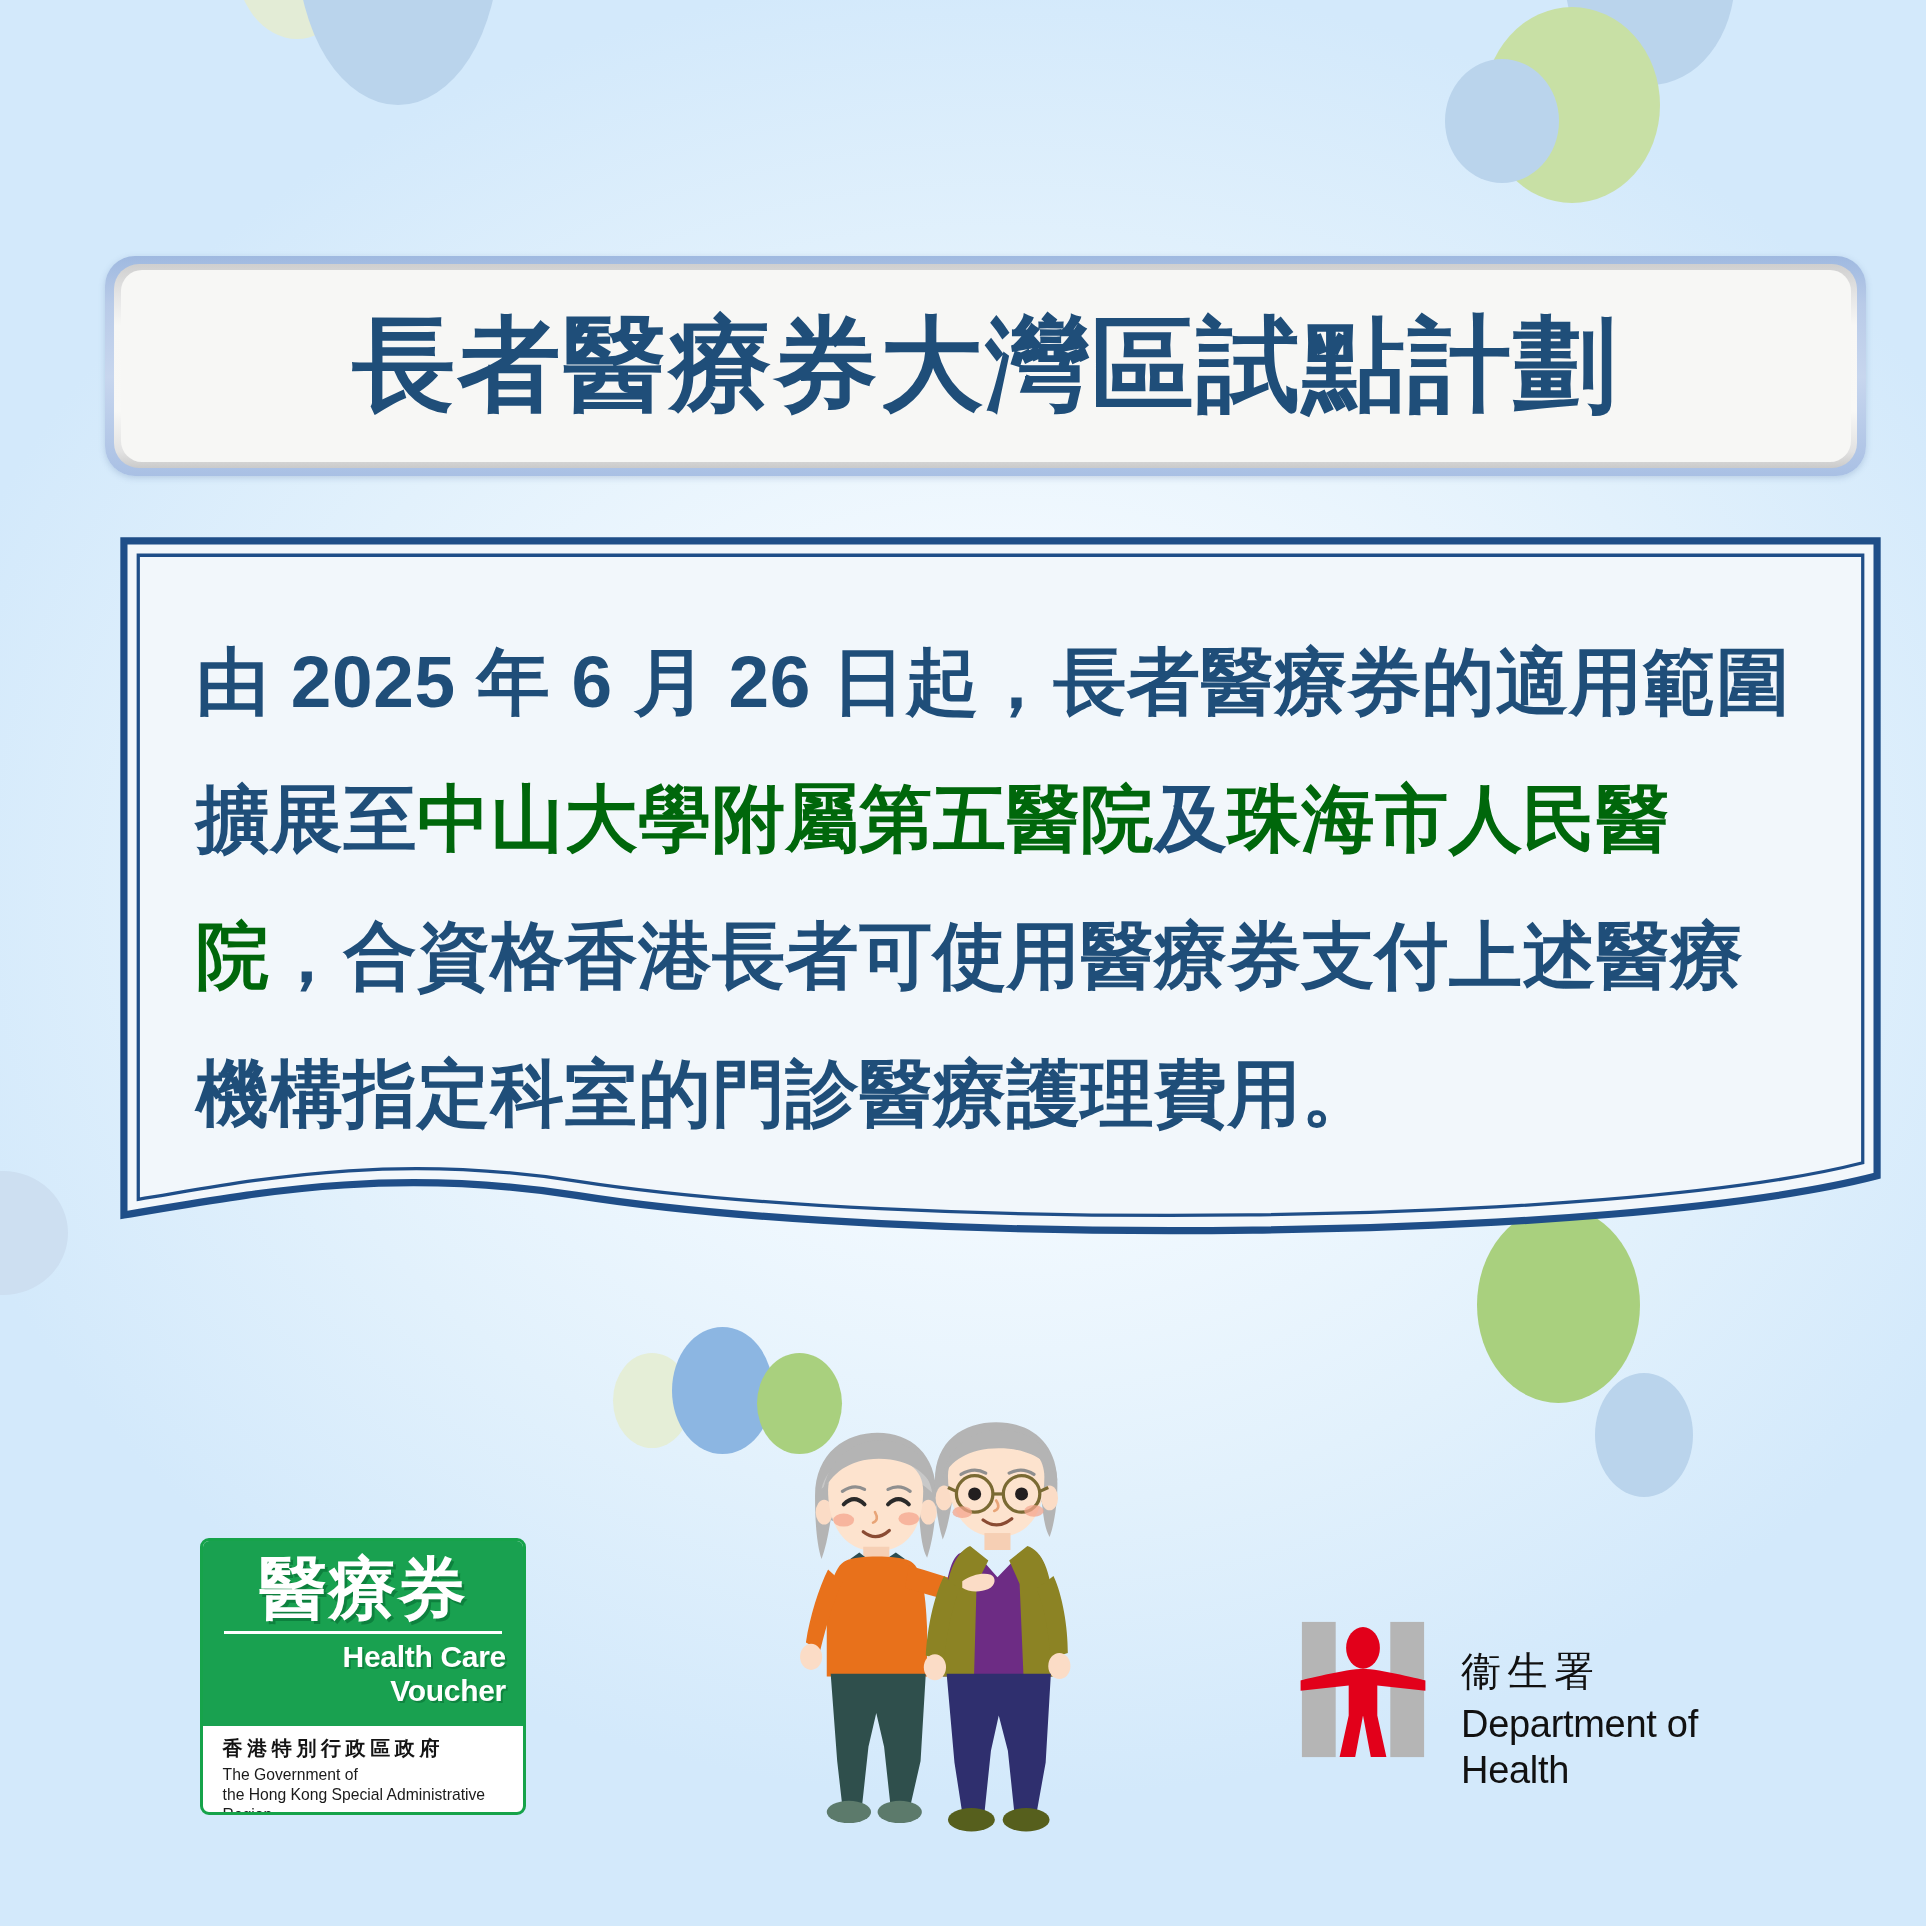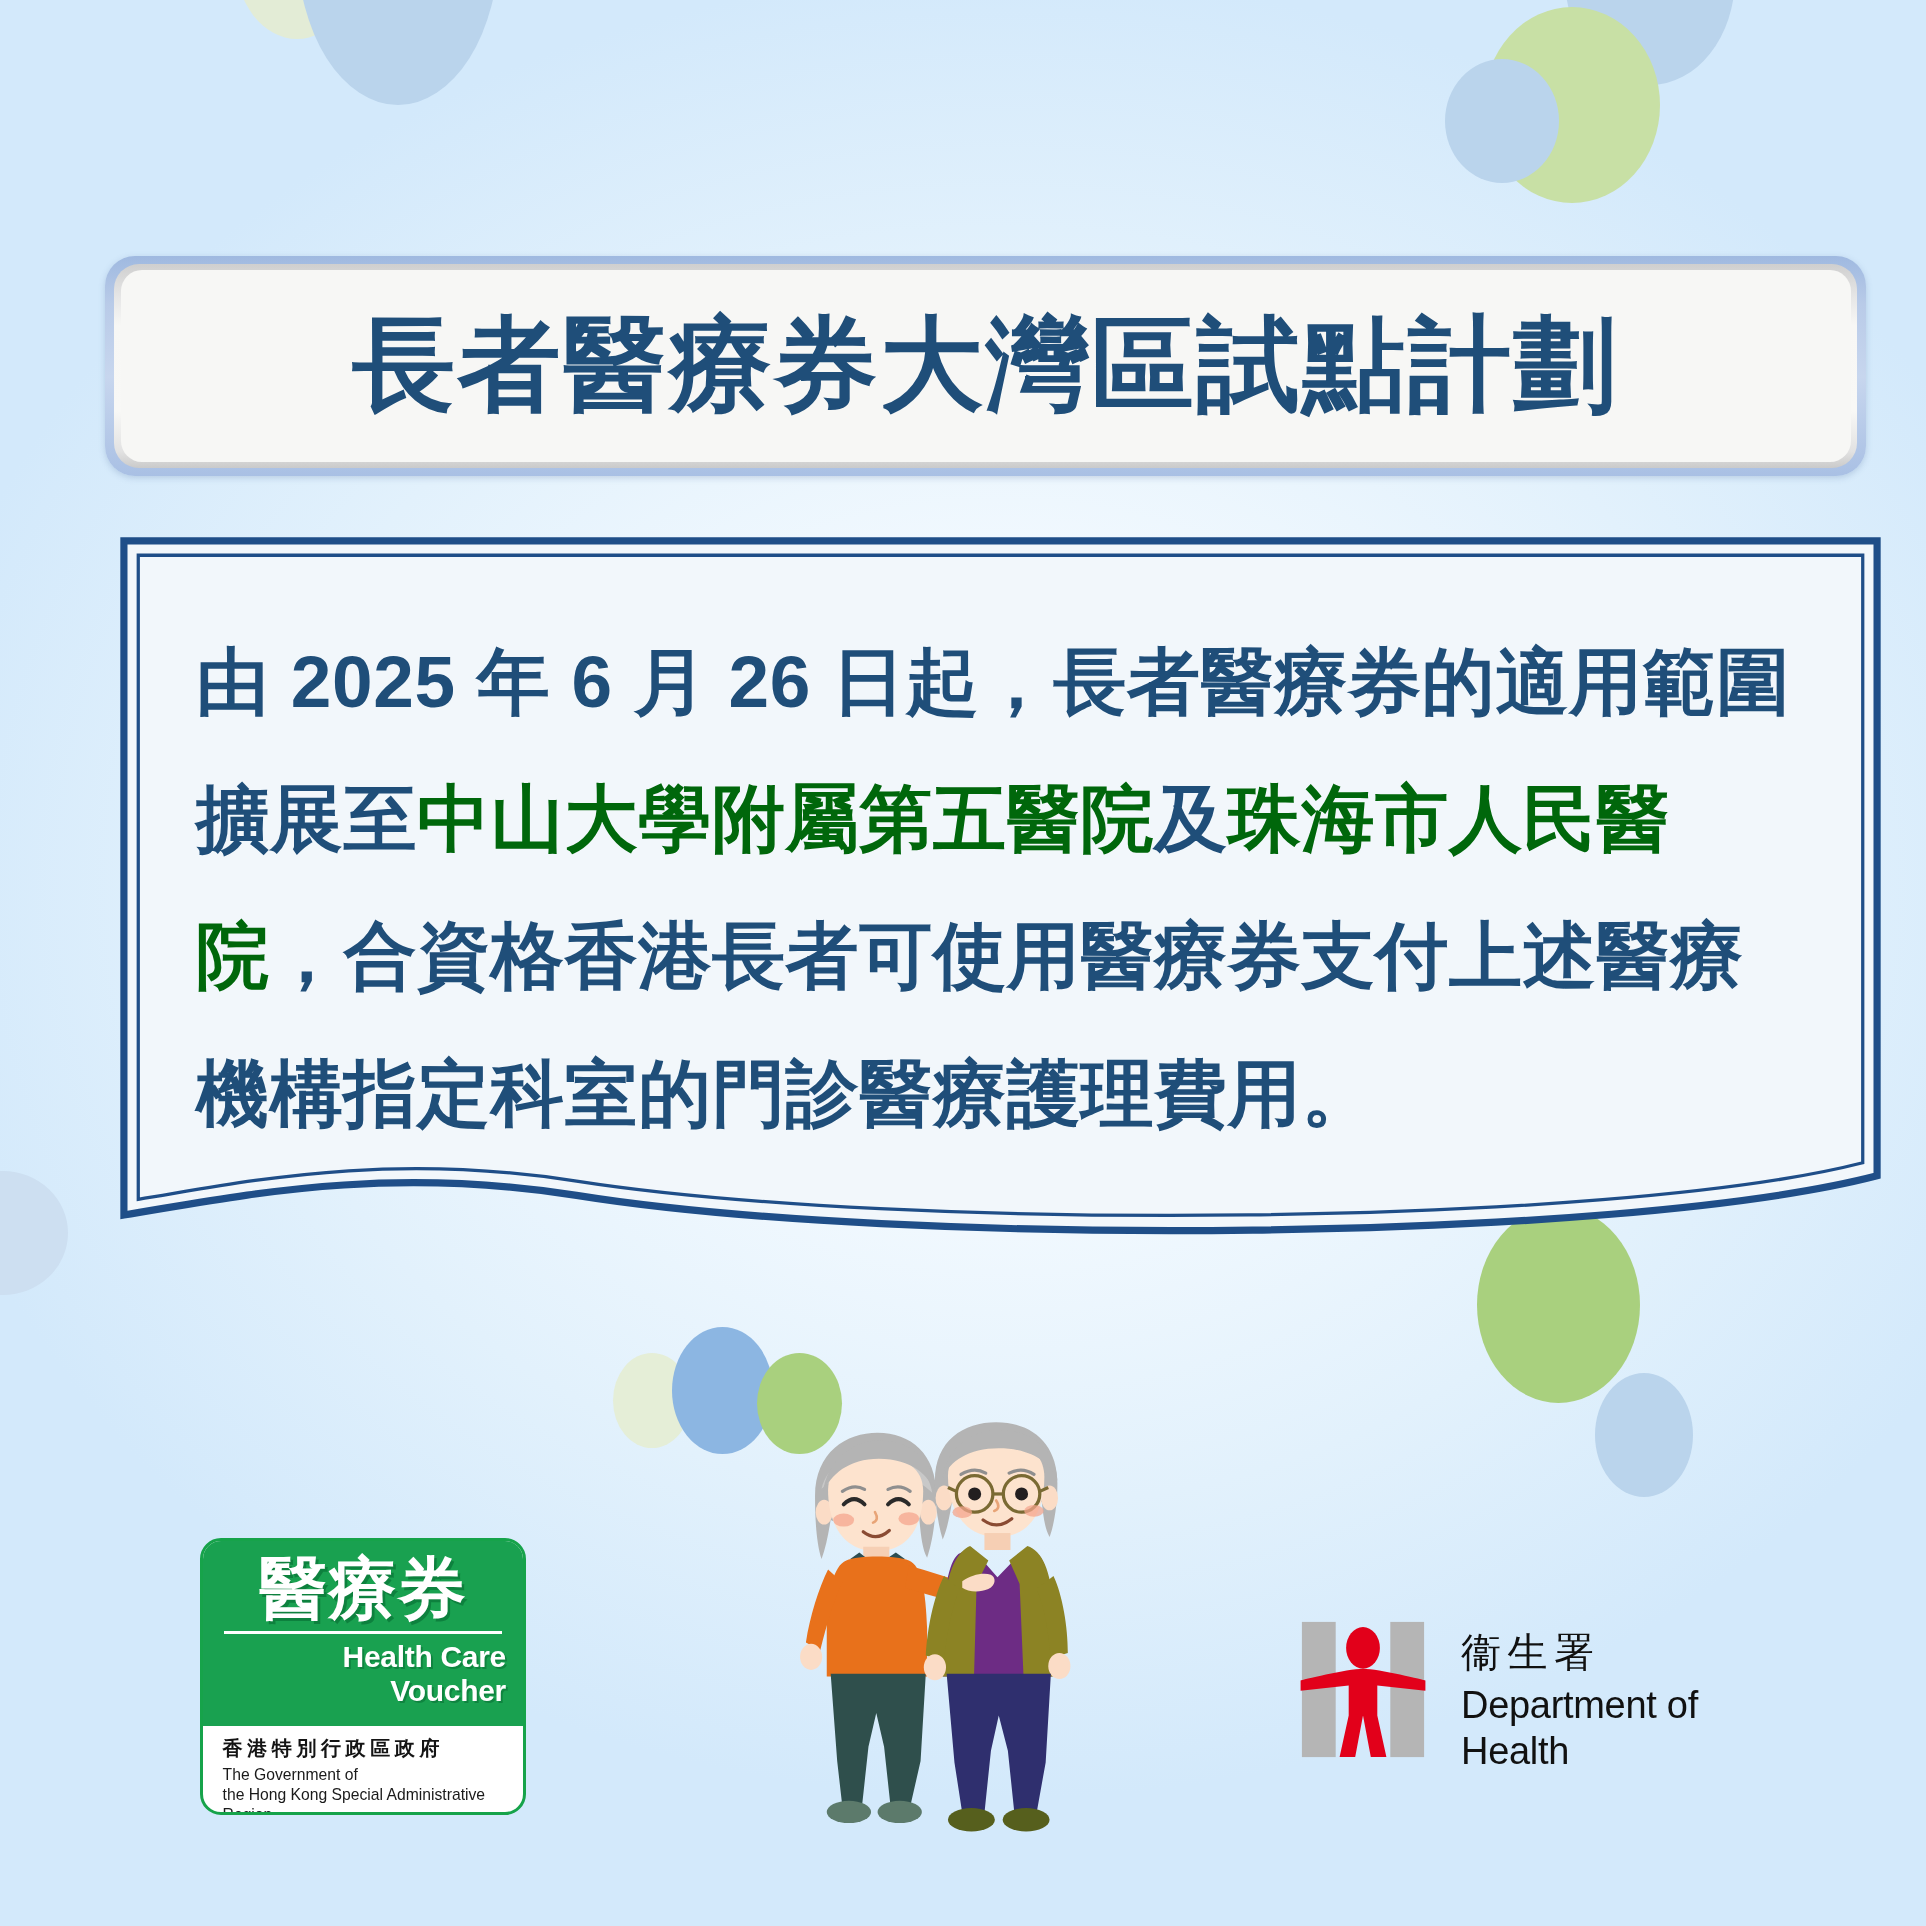--- a/index.html
+++ b/index.html
@@ -46,21 +46,21 @@
   #body-text{
     position:absolute;left:76px;top:76px;width:1611px;
     font-size:73px;line-height:1.88;font-weight:bold;color:#1f4e79;
     letter-spacing:0.7px;
   }
   #body-text .hl{color:#00670b;}
 
   
   #hcv-logo{
     position:absolute;left:200px;top:1538px;width:326px;height:277px;
-    background:#ffffff;border:3.3px solid #16a34a;border-radius:21px;
+    background:#ffffff;border:3.3px solid #16a34a;border-radius:9px;
     box-sizing:border-box;overflow:hidden;
   }
   #hcv-green{
     background:#19a150;height:185px;padding:11.7px 17px 0 17px;box-sizing:border-box;
     position:relative;
   }
   #hcv-cn{
     color:#ffffff;font-size:68px;font-weight:bold;line-height:1.05;
     letter-spacing:1.3px;text-align:center;
     text-shadow:2.6px 2.6px 0 rgba(0,90,40,.45);
@@ -71,21 +71,21 @@
     letter-spacing:-0.3px;text-shadow:2px 2px 0 rgba(0,90,40,.4);
   }
   #hcv-white{padding:10.4px 14.3px 6.5px 19.6px;box-sizing:border-box;}
   #hcv-govcn{font-size:20px;color:#141414;letter-spacing:4.6px;font-weight:bold;line-height:1.25;}
   #hcv-gov1{font-size:15.7px;color:#1a1a1a;line-height:1.28;margin-top:3.9px;}
   #hcv-gov2{font-size:15.7px;color:#1a1a1a;line-height:1.28;}
 
   
   #dh-logo{position:absolute;left:1298px;top:1618px;width:515px;height:196px;}
   #dh-mark{position:absolute;left:0;top:0;width:130px;height:143px;}
-  #dh-txt{position:absolute;left:163px;top:9px;}
+  #dh-txt{position:absolute;left:163px;top:28px;}
   #dh-cn{font-size:40px;color:#111;letter-spacing:6.5px;line-height:1.25;}
   #dh-en{font-size:38px;color:#111;letter-spacing:-0.3px;line-height:1.2;margin-top:6px;}
 
   
   #couple{position:absolute;left:781px;top:1421px;width:300px;height:430px;}
 </style>
 </head>
 <body>
 
 <div id="poster">

